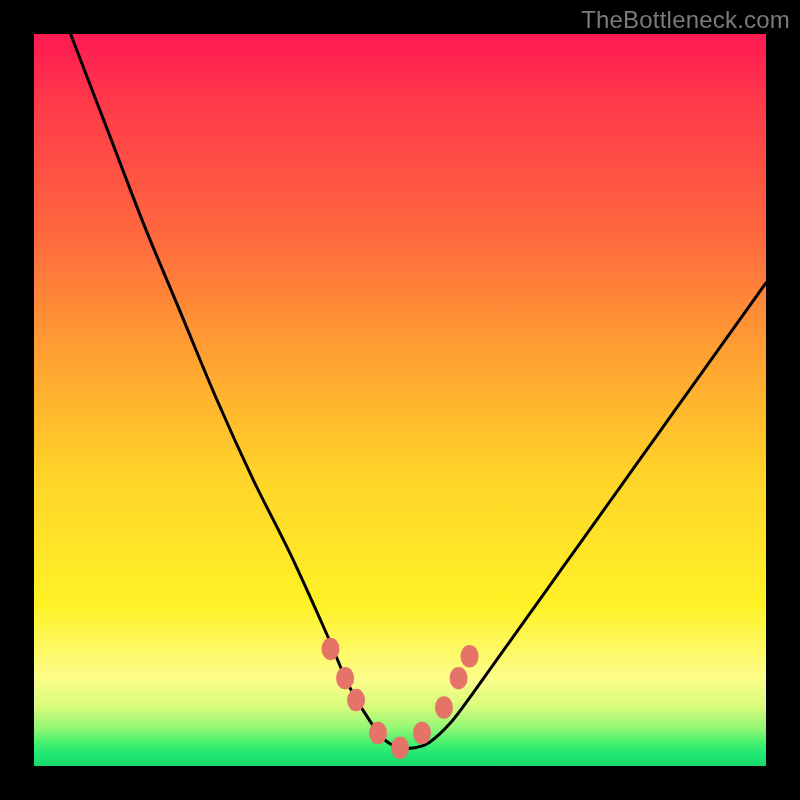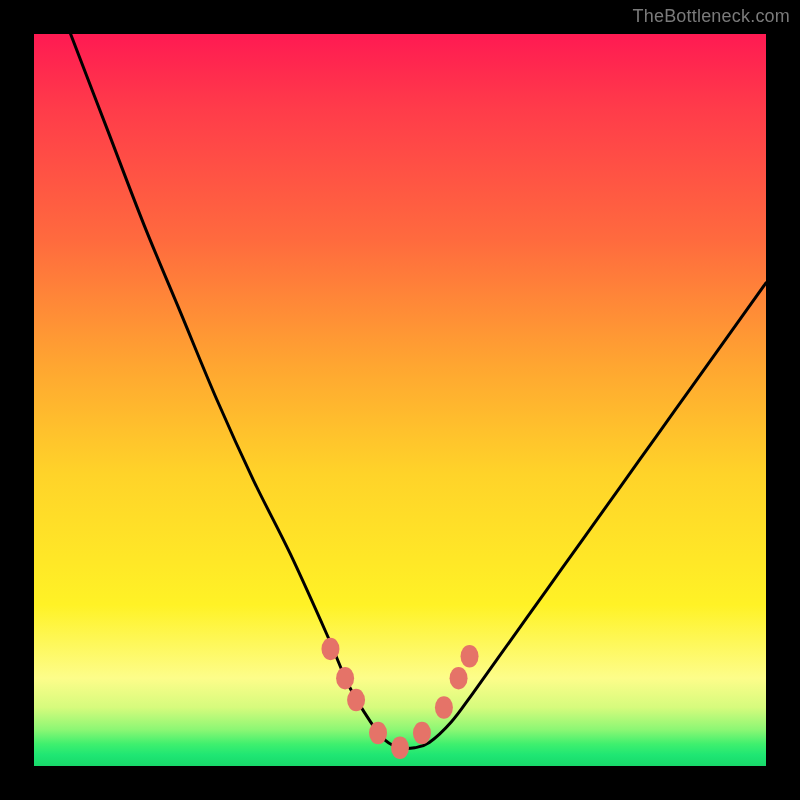--- a/index.html
+++ b/index.html
@@ -40,21 +40,21 @@
       #3ff06e 97%,
       #1fe673 98.5%,
       #18d96a 100%
     );
   }
   .watermark {
     position: absolute;
     top: 6px;
     right: 10px;
     color: #7a7a7a;
-    font-size: 18px;
+    font-size: 24px;
     font-weight: 500;
     letter-spacing: 0.2px;
     user-select: none;
   }
   svg.curve {
     position: absolute;
     top: 0;
     left: 0;
     width: 732px;
     height: 732px;

